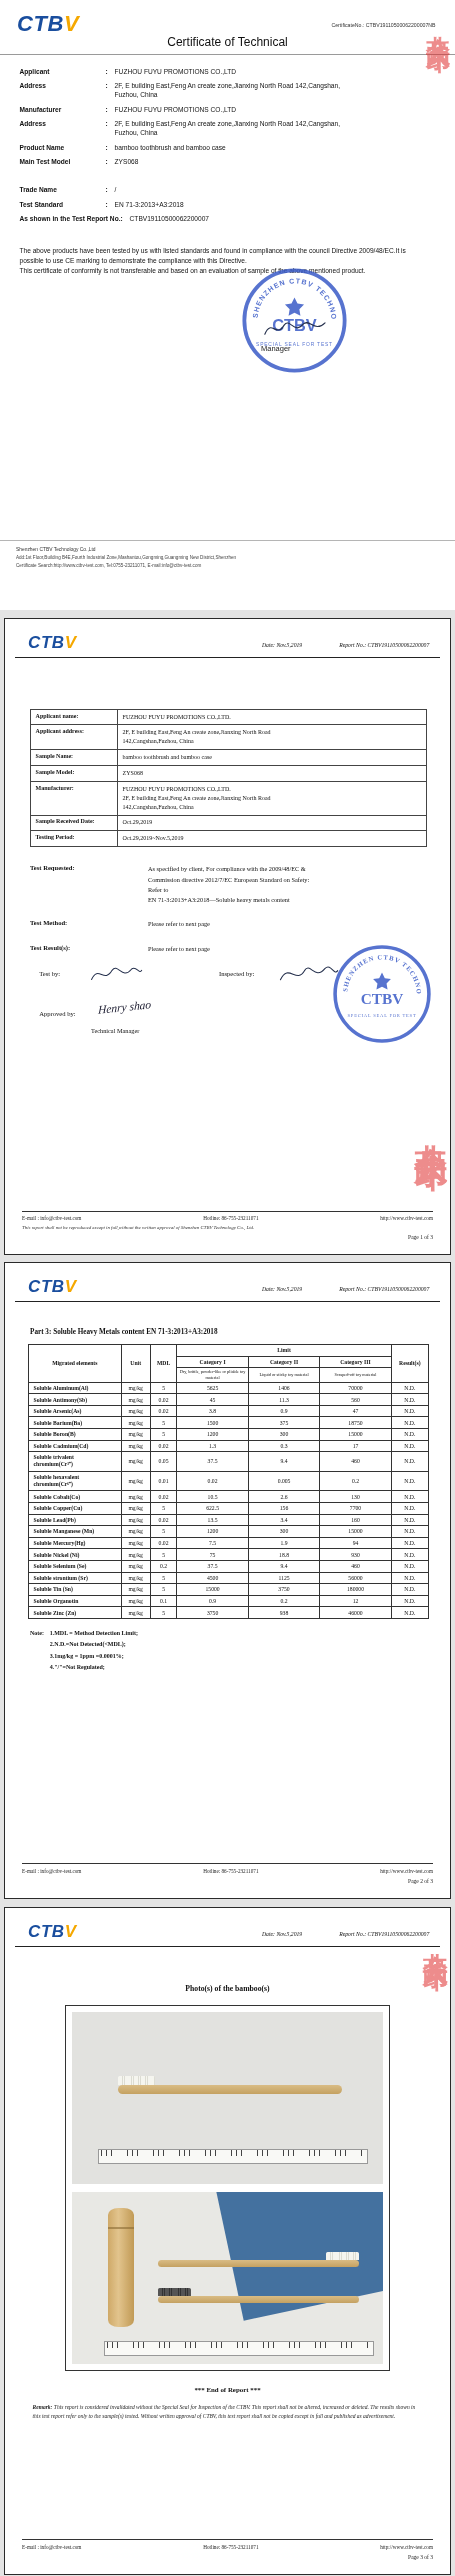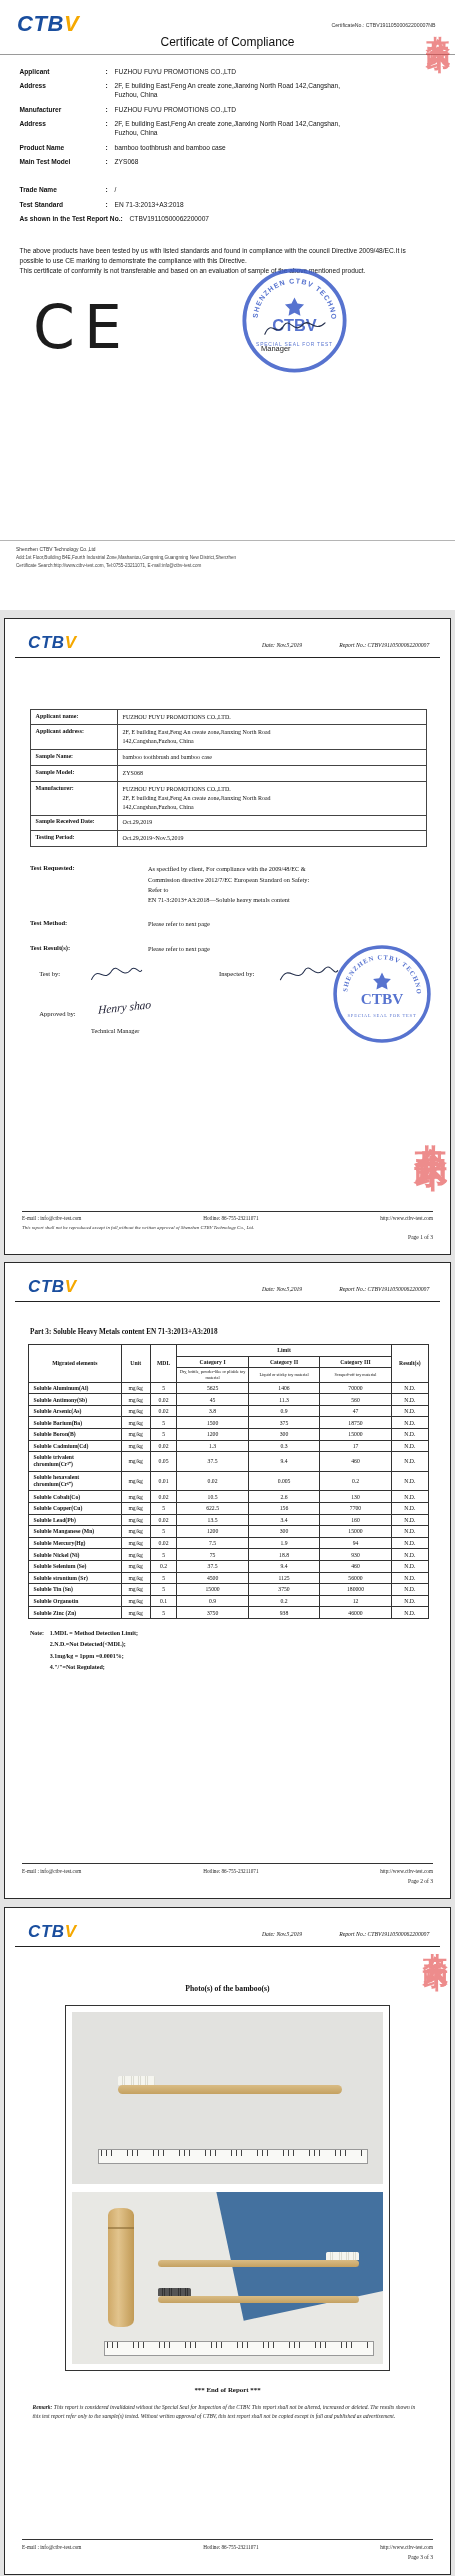--- a/index.html
+++ b/index.html
@@ -122,21 +122,21 @@
 <div class="page page1">
   <div class="p1-header">
     <div class="logo p1-logo">
       <span class="logo-ctb">CTB</span><span class="logo-v">V</span>
     </div>
     <div class="cert-no">
       <span>CertificateNo.:</span>
       <span>CTBV19110500062200007NB</span>
     </div>
   </div>
-  <div class="p1-title">Certificate of Compliance</div>
+  <div class="p1-title">Certificate of Technical</div>
   <hr class="p1-rule">
 
   <div class="p1-fields" id="cert-fields-primary">
       <div class="field-row">
         <span class="f-label">Applicant</span>
         <span class="f-colon">:</span>
         <span class="f-value">FUZHOU FUYU PROMOTIONS CO.,LTD</span>
       </div>
       <div class="field-row">
         <span class="f-label">Address</span>
@@ -183,21 +183,20 @@
         <span class="f-value">CTBV19110500062200007</span>
       </div>
     </div>
 
   <div class="p1-statement">
     <p>The above products have been tested by us with listed standards and found in compliance with the council Directive 2009/48/EC.It is possible to use CE marking to demonstrate the compliance with this Directive.</p>
     <p>This certificate of conformity is not transferable and based on an evaluation of sample of the above mentioned product.</p>
   </div>
 
   <div class="p1-art">
-    <div class="ce-mark">CE</div>
 
     <svg class="stamp stamp-p1" viewBox="0 0 200 200">
       <circle cx="100" cy="100" r="92" fill="none" stroke="#3a5bc7" stroke-width="7"></circle>
       <defs>
           <path id="arc1" d="M100,100 m-68,0 a68,68 0 1,1 136,0"></path>
         </defs>
       <text class="stamp-text" font-size="13" font-weight="bold" letter-spacing="2">
         <textPath href="#arc1" startOffset="4">SHENZHEN CTBV TECHNOLOGY CO.,LTD</textPath>
       </text>
       <path d="M100,58 l5.5,11 12,1.8 -8.6,8.6 2,12 -10.9,-5.6 -10.9,5.6 2,-12 -8.6,-8.6 12,-1.8 z" fill="#3a5bc7"></path>

